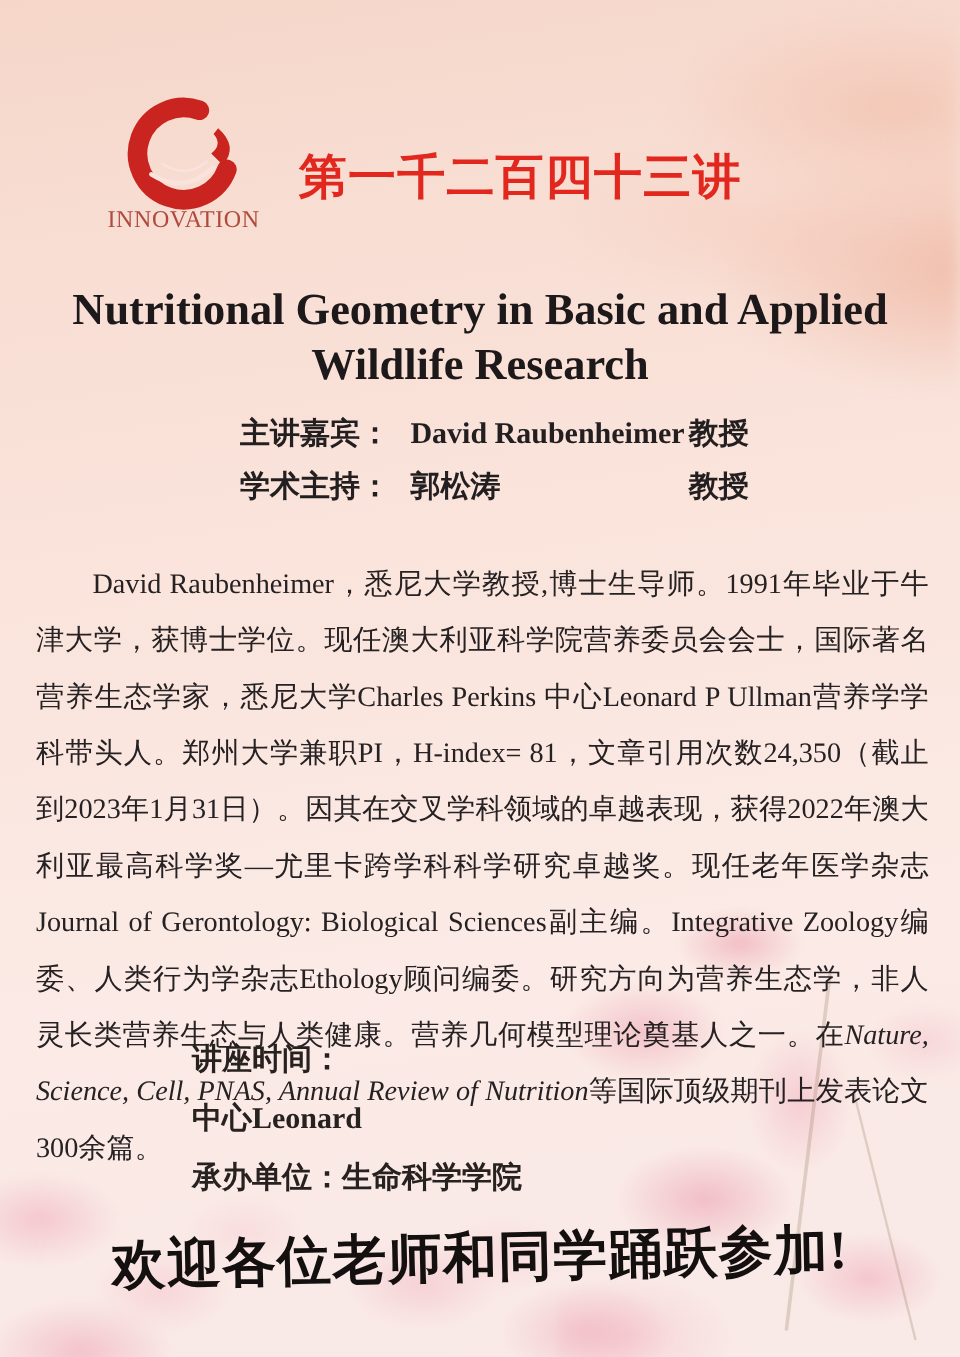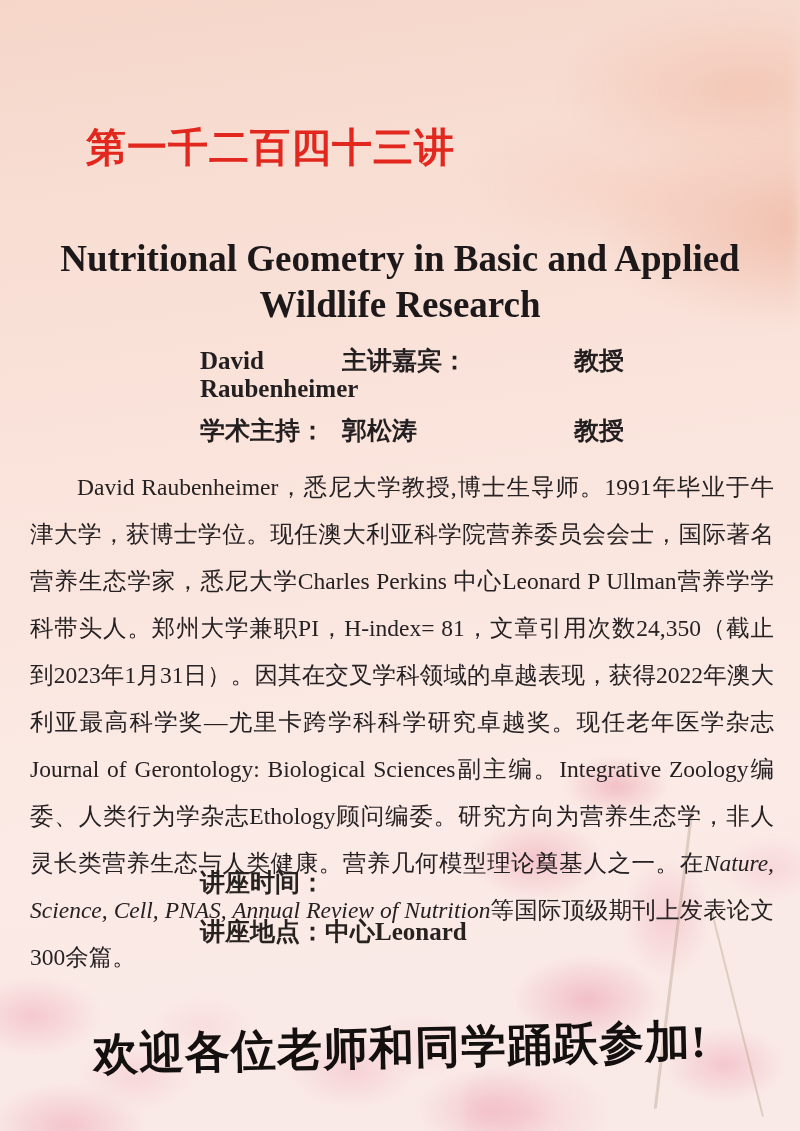--- a/index.html
+++ b/index.html
@@ -52,80 +52,92 @@
   .logo-wrap{width:134px;text-align:center;}
   .logo-svg{display:block;margin:0 auto;}
   .logo-text{font-size:20px;color:#b04a3e;letter-spacing:.5px;margin-top:-4px;}
   .forum-title{
     font-family:"Liberation Sans","DejaVu Sans",sans-serif;font-weight:900;
     font-size:62px;line-height:1.05;color:#e2271e;margin-left:12px;margin-top:18px;
     letter-spacing:2px;
   }
   .lecture-no{
     font-family:"Liberation Sans","DejaVu Sans",sans-serif;font-weight:800;
-    font-size:40px;color:#e2271e;margin-left:0;margin-top:40px;letter-spacing:1px;
+    font-size:40px;color:#e2271e;margin-left:29px;margin-top:40px;letter-spacing:1px;
   }
   .en-title{
     top:236px;left:60px;right:60px;text-align:center;
     font-weight:700;font-size:37px;line-height:1.25;color:#1d191a;
   }
   .speakers{top:344px;left:200px;font-size:25px;font-weight:700;}
   .speaker-row{display:grid;grid-template-columns:142px 232px auto;align-items:baseline;margin-bottom:11px;}
   .bio{
     top:440px;left:30px;right:26px;font-size:23.5px;line-height:47px;
     text-align:justify;text-indent:2em;color:#262123;
   }
   .bio .italic{font-style:italic;}
   .details{top:866px;left:160px;font-size:25px;font-weight:600;color:#27221f;}
-  .detail-row{display:flex;margin-bottom:16px;margin-left:40px;}
+  .detail-row{display:flex;margin-bottom:16px;}
   .detail-row .val{white-space:pre-wrap;}
   .welcome{
     top:1018px;left:0;right:0;text-align:center;
     font-size:45px;font-weight:900;color:#14100f;letter-spacing:1px;
     transform:rotate(-1.2deg);
   }
 </style>
 </head>
 <body>
 
 <div class="poster">
 
   <div class="bg mountains"></div>
   <div class="bg flowers-right"></div>
   <div class="bg flowers-bottomleft"></div>
   <div class="bg flowers-bottomcenter"></div>
   <div class="branch branch1"></div>
   <div class="branch branch2"></div>
 
   <div class="layer header">
+    <div class="logo-wrap">
+      <svg class="logo-svg" width="116" height="96" viewBox="0 0 116 100">
+        <path d="M 71.7 12.4 A 40 40 0 1 0 95.6 63.7" fill="none" stroke="#c9241f" stroke-width="17" stroke-linecap="round"></path>
+        <path d="M 88 28 Q 106 44 92 60 L 82 50 Q 92 42 84 33 Z" fill="#c9241f"></path>
+        <path d="M 30 68 Q 58 86 84 62" fill="none" stroke="#fae3dc" stroke-width="4" stroke-linecap="round"></path>
+        <path d="M 40 59 Q 60 72 78 57" fill="none" stroke="#fae3dc" stroke-width="2" stroke-linecap="round"></path>
+      </svg>
+      <div class="logo-text">INNOVATION</div>
+    </div>
     <div class="lecture-no">第一千二百四十三讲</div>
   </div>
 
   <div class="layer en-title">Nutritional Geometry in Basic and Applied Wildlife Research</div>
 
   <div class="layer speakers">
     <div class="speaker-row">
+      <span>主讲嘉宾：</span>
       <span>David Raubenheimer</span>
-      <span>主讲嘉宾：</span>
       <span>教授</span>
     </div>
     <div class="speaker-row">
       <span>学术主持：</span>
       <span>郭松涛</span>
       <span>教授</span>
     </div>
   </div>
 
   <p class="layer bio"><span>David Raubenheimer，悉尼大学教授,博士生导师。1991年毕业于牛津大学，获博士学位。现任澳大利亚科学院营养委员会会士，国际著名营养生态学家，悉尼大学Charles Perkins 中心Leonard P Ullman营养学学科带头人。郑州大学兼职PI，H-index= 81，文章引用次数24,350（截止到2023年1月31日）。因其在交叉学科领域的卓越表现，获得2022年澳大利亚最高科学奖—尤里卡跨学科科学研究卓越奖。现任老年医学杂志Journal of Gerontology: Biological Sciences副主编。Integrative Zoology编委、人类行为学杂志Ethology顾问编委。研究方向为营养生态学，非人灵长类营养生态与人类健康。营养几何模型理论奠基人之一。在</span><span class="italic">Nature, Science, Cell, PNAS, Annual Review of Nutrition</span><span>等国际顶级期刊上发表论文300余篇。</span></p>
 
   <div class="layer details">
     <div class="detail-row">
       <span>讲座时间：</span>
     </div>
     <div class="detail-row">
-      <span>讲座地点：</span>
       <span class="val">中心Leonard</span>
+    </div>
+    <div class="detail-row">
+      <span>承办单位：</span>
+      <span class="val">生命科学学院</span>
     </div>
   </div>
 
   <div class="layer welcome">欢迎各位老师和同学踊跃参加!</div>
 
 </div>
 
 </body></html>

